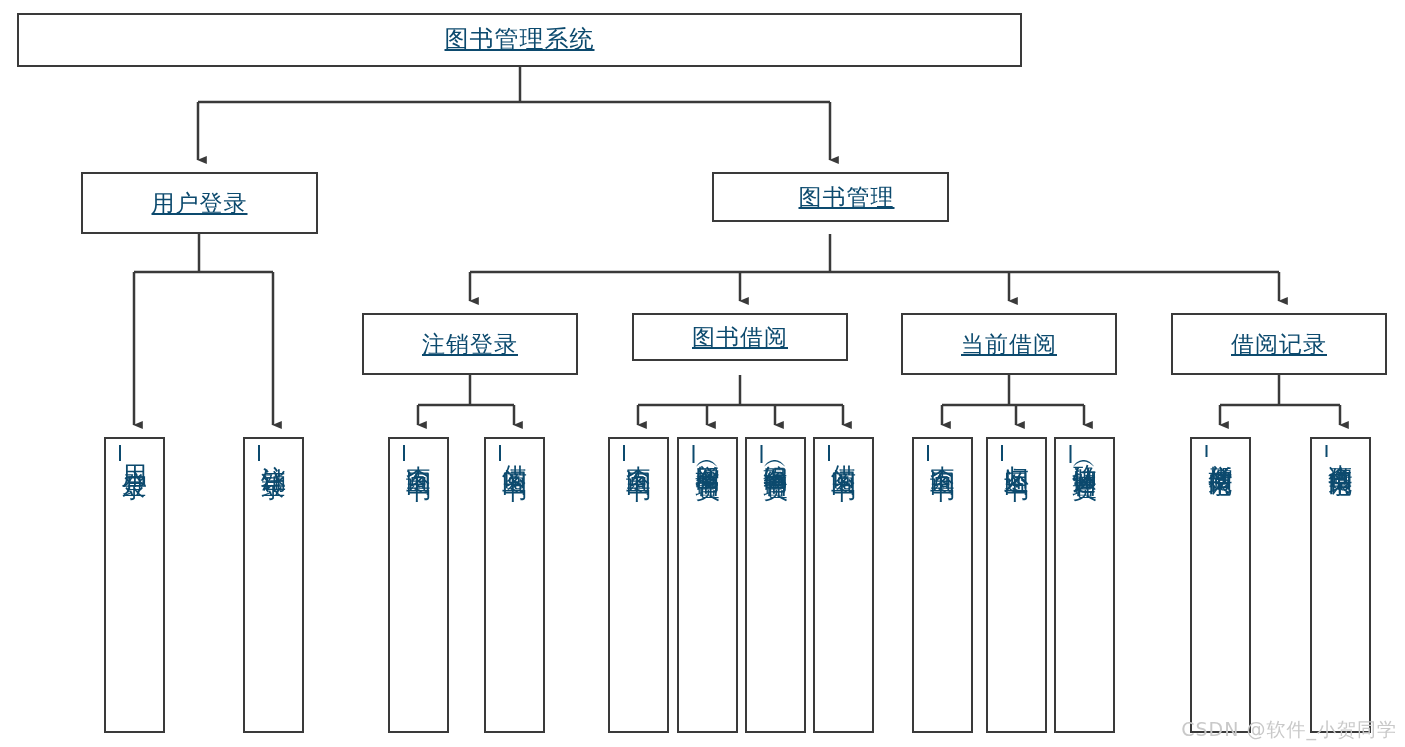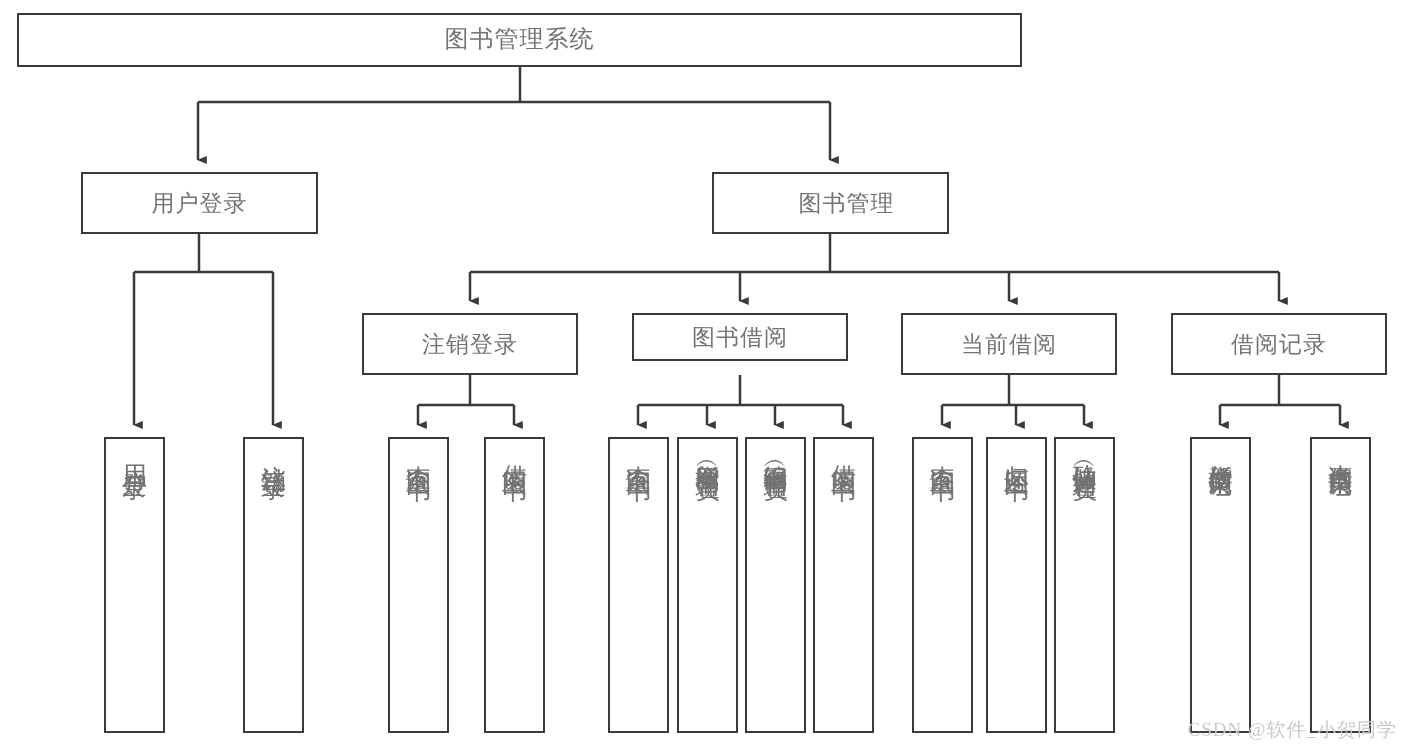--- a/index.html
+++ b/index.html
@@ -11,21 +11,22 @@
   svg#wires{position:absolute;left:0;top:0;width:1405px;height:747px;}
 
   .node{
     position:absolute;
     background:#ffffff;
     border:2.5px solid #3a3a3a;
     box-sizing:border-box;
     display:flex;
     align-items:center;
     justify-content:center;
-    color:#737373;
+    color:#0c4a6e;
+    text-decoration:underline;
   }
   .node .lbl{
     display:block;
     text-align:center;
     line-height:1.15;
     white-space:nowrap;
   }
   
   .node.h .lbl{font-size:23px;letter-spacing:1px;}
   .node.root .lbl{font-size:24px;letter-spacing:1px;}
@@ -43,21 +44,20 @@
   .node.v.tall .lbl{font-size:24px;letter-spacing:2px;}
 
   #watermark{
     position:absolute;
     right:8px;bottom:4px;
     font-size:19px;
     color:#c9c9c9;
     letter-spacing:1px;
     white-space:nowrap;
     pointer-events:none;
-    font-family:Liberation Serif, serif;
   }
 </style>
 </head>
 <body>
 
 <div id="canvas">
 
   <svg id="wires" viewBox="0 0 1405 747" xmlns="http://www.w3.org/2000/svg">
     <defs>
       <marker id="arrow" viewBox="0 0 10 12" refX="5" refY="11" markerWidth="8" markerHeight="10" orient="auto-start-reverse" markerUnits="userSpaceOnUse">
@@ -101,21 +101,21 @@
       </g>
   </svg>
 
   <div id="nodes">
       <div class="node h root" style="left: 17px; top: 13px; width: 1005px; height: 54px;">
         <span class="lbl">图书管理系统</span>
       </div>
       <div class="node h" style="left: 81px; top: 172px; width: 237px; height: 62px;">
         <span class="lbl">用户登录</span>
       </div>
-      <div class="node h" style="left: 712px; top: 172px; width: 237px; height: 62px; padding-left: 32px;">
+      <div class="node h" style="left: 712px; top: 172px; width: 237px; height: 50px; padding-left: 32px;">
         <span class="lbl">图书管理</span>
       </div>
       <div class="node h" style="left: 362px; top: 313px; width: 216px; height: 62px;">
         <span class="lbl">注销登录</span>
       </div>
       <div class="node h" style="left: 632px; top: 313px; width: 216px; height: 48px;">
         <span class="lbl">图书借阅</span>
       </div>
       <div class="node h" style="left: 901px; top: 313px; width: 216px; height: 62px;">
         <span class="lbl">当前借阅</span>

